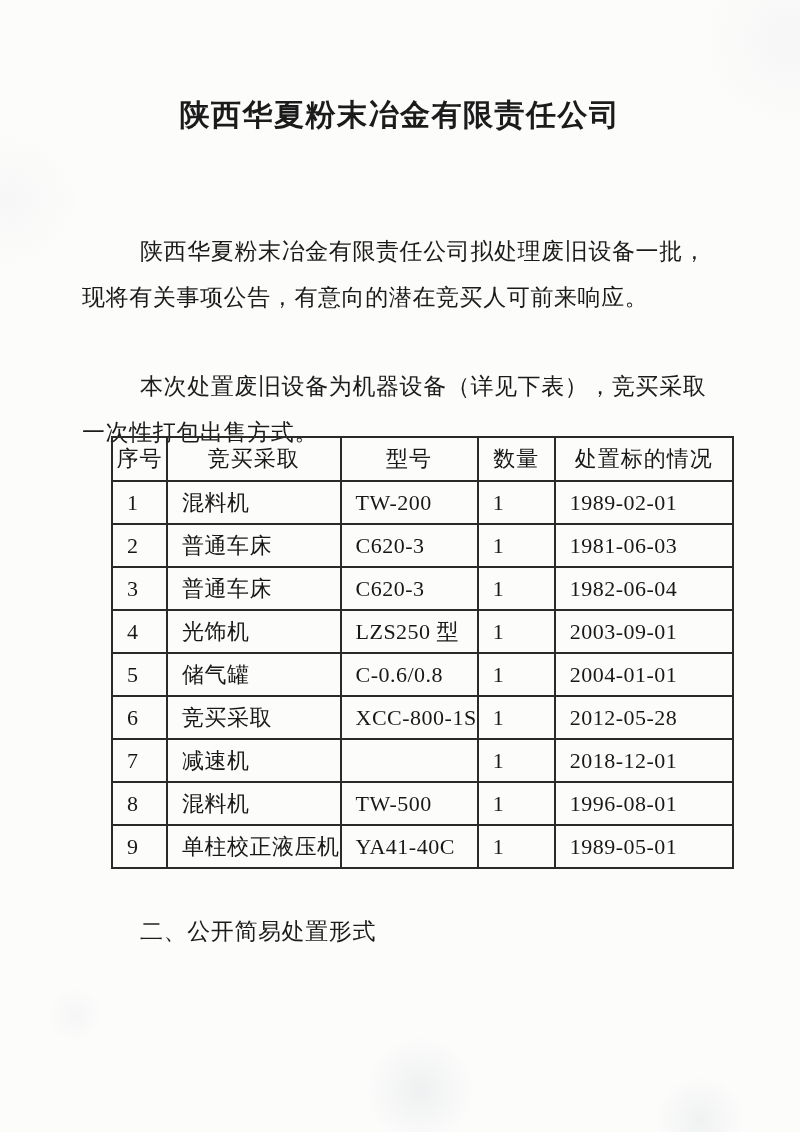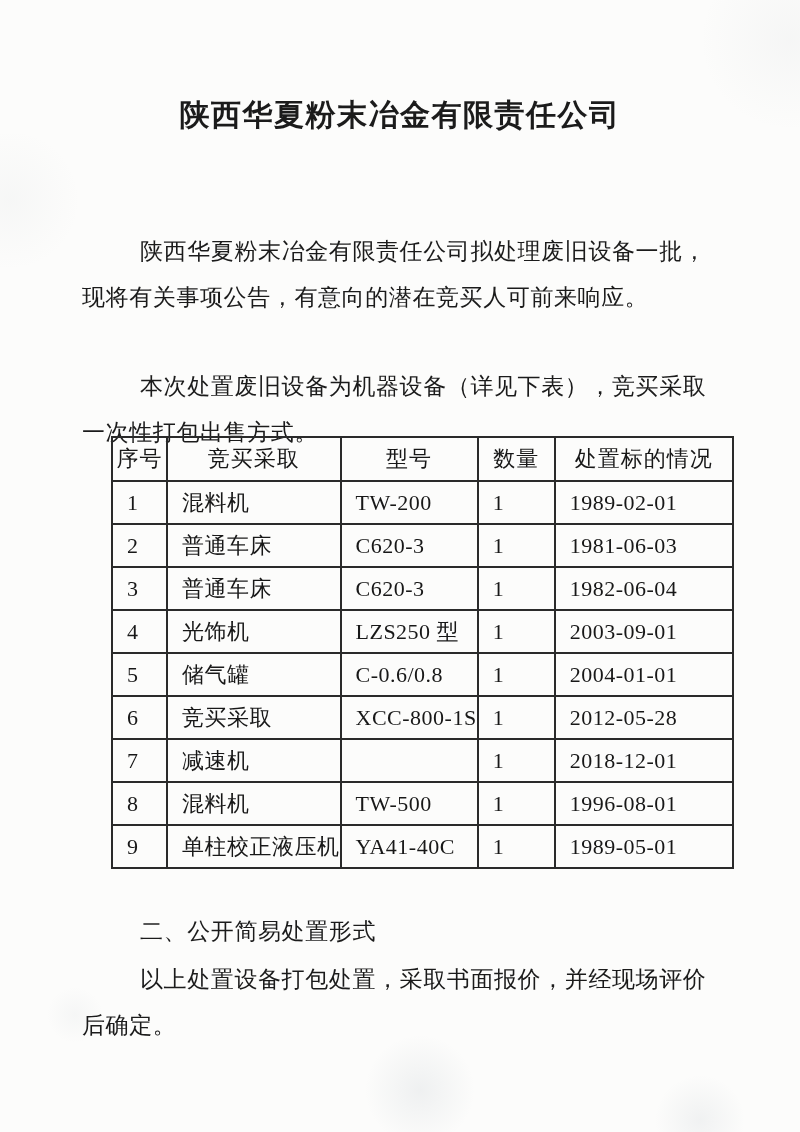--- a/index.html
+++ b/index.html
@@ -193,18 +193,14 @@
         <td>1</td>
         <td class="c-date">1989-05-01</td>
       </tr>
     </tbody>
   </table>
 
   <div class="text-block pos-h2">
     <p class="line indent">二、公开简易处置形式</p>
   </div>
 
-  <div class="text-block pos-s2body">
-    <p class="line indent">以上处置设备打包处置，采取书面报价，并经现场评价</p>
-    <p class="line">后确定。</p>
-  </div>
 
 </div>
 
 </body></html>

